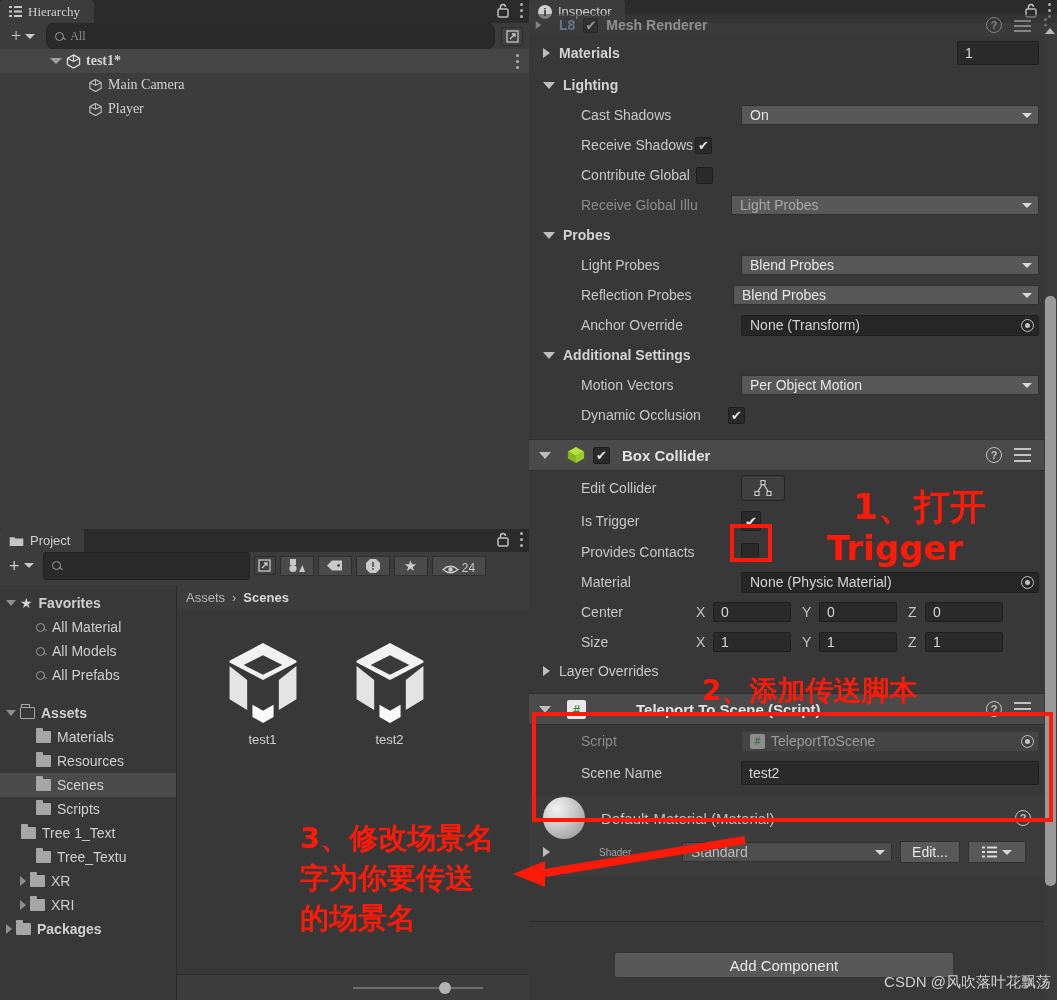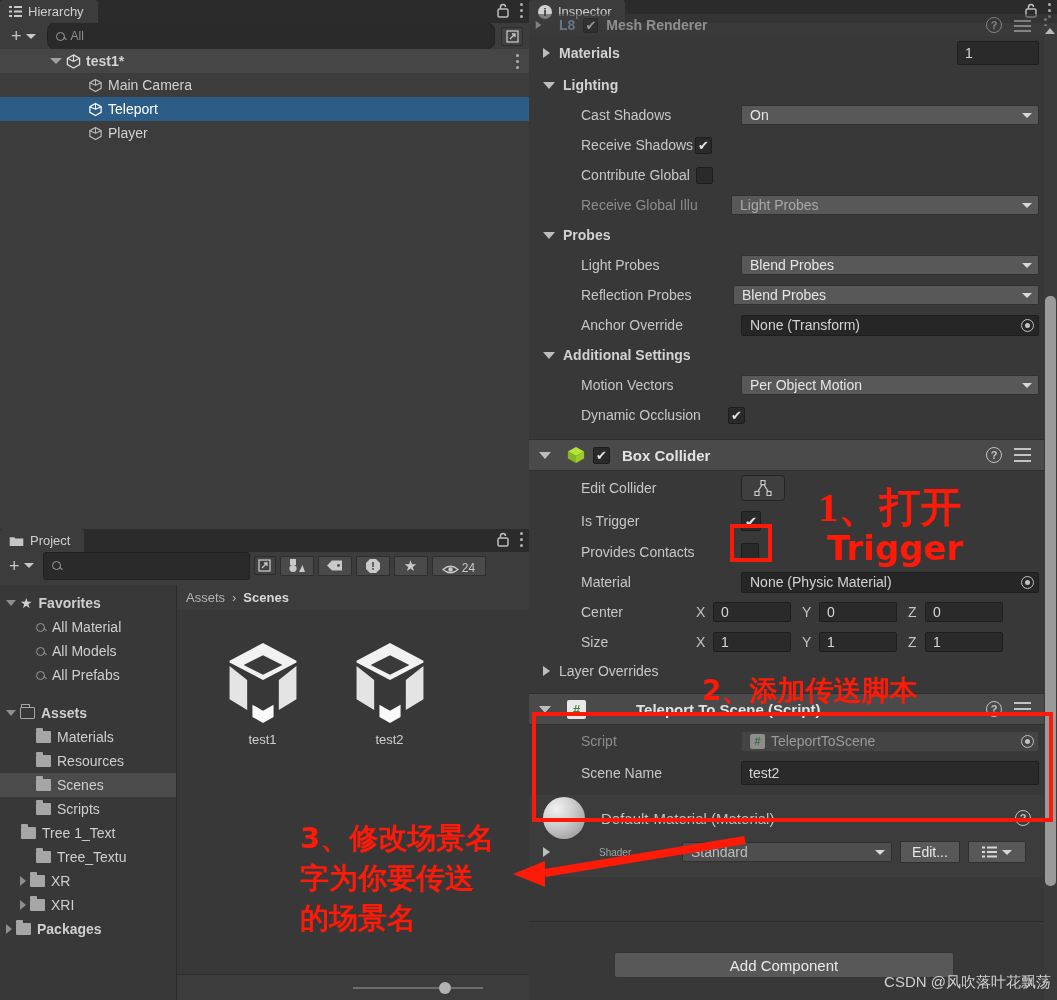--- a/index.html
+++ b/index.html
@@ -25,21 +25,21 @@
     padding:0 14px 0 9px; gap:6px; font-size:13px; color:#cfcfcf;
     border-top-left-radius:3px; border-top-right-radius:3px;
   }
   .tabbar .tabright {
     position:absolute; right:6px; top:3px; display:flex; align-items:center; gap:9px;
   }
   .dots { width:4px; height:15px; display:flex; flex-direction:column; justify-content:space-between; align-items:center;}
   .dots i { width:3px; height:3px; border-radius:50%; background:#b0b0b0; display:block;}
 
   
-  #hierarchy { left:0; top:0; width:529px; height:529px; background:#3c3c3c; }
+  #hierarchy { left:0; top:0; width:529px; height:529px; background:#3c3c3c;font-family:Liberation Serif, serif; }
   .h-toolbar { height:26px; background:#3c3c3c; display:flex; align-items:center; padding:0 6px; gap:6px; }
   .plusbtn { display:flex; align-items:center; gap:4px; padding:0 5px; height:19px; }
   .plusglyph { color:#c8c8c8; font-size:18px; line-height:14px; }
   .caretdown { width:0;height:0;border-left:5px solid transparent;border-right:5px solid transparent;border-top:5px solid #c8c8c8; }
   .searchfield {
     flex:1; height:18px; background:#2a2a2a; border:1px solid #212121; border-radius:9px;
     display:flex; align-items:center; padding:13px 8px; gap:6px; color:#8f8f8f; font-size:12px;
   }
   .magnifier { width:9px;height:9px;border:1.4px solid #9a9a9a;border-radius:50%; position:relative; flex:none;}
   .magnifier:after{content:"";position:absolute;width:4px;height:1.4px;background:#9a9a9a;transform:rotate(45deg);right:-3px;bottom:0px;}
@@ -194,27 +194,20 @@
             <i></i>
           </span>
       </div>
       <div class="h-row" style="padding-left:88px">
         <svg class="cubeicon" viewBox="0 0 16 16">
           <path d="M8 1.5 L14 5 V11 L8 14.5 L2 11 V5 Z" fill="none" stroke="#b9b9b9" stroke-width="1.3"></path>
           <path d="M8 1.5 L8 7.8 M8 7.8 L2 5 M8 7.8 L14 5" fill="none" stroke="#b9b9b9" stroke-width="1.1"></path>
         </svg>
         <span>Main Camera</span>
       </div>
-      <div class="h-row sel" style="padding-left:88px">
-        <svg class="cubeicon" viewBox="0 0 16 16">
-          <path d="M8 1.5 L14 5 V11 L8 14.5 L2 11 V5 Z" fill="none" stroke="#ffffff" stroke-width="1.3"></path>
-          <path d="M8 1.5 L8 7.8 M8 7.8 L2 5 M8 7.8 L14 5" fill="none" stroke="#ffffff" stroke-width="1.1"></path>
-        </svg>
-        <span>Teleport</span>
-      </div>
       <div class="h-row" style="padding-left:88px">
         <svg class="cubeicon" viewBox="0 0 16 16">
           <path d="M8 1.5 L14 5 V11 L8 14.5 L2 11 V5 Z" fill="none" stroke="#b9b9b9" stroke-width="1.3"></path>
           <path d="M8 1.5 L8 7.8 M8 7.8 L2 5 M8 7.8 L14 5" fill="none" stroke="#b9b9b9" stroke-width="1.1"></path>
         </svg>
         <span>Player</span>
       </div>
     </div>
   </div>
 
@@ -692,21 +685,21 @@
     <div class="addcomp">
       <span>Add Component</span>
     </div>
 
     <div class="vscroll-track"></div>
     <div class="vscroll"></div>
     <div class="uparrow"></div>
   </div>
 
   <div class="redbox" style="left:730px; top:524px; width:42px; height:38px;"></div>
-  <div class="anno" style="left:818px; top:487px; font-size:41px; line-height:40px;font-family:Liberation Serif, serif;">1、打开</div>
+  <div class="anno" style="left:853px; top:487px; font-size:36px; line-height:40px;">1、打开</div>
   <div class="anno" style="left:827px; top:528px; font-size:34px; line-height:40px;">Trigger</div>
 
   <div class="anno" style="left:702px; top:675px; font-size:28px; line-height:32px;">2、添加传送脚本</div>
 
   <div class="redbox" style="left:532px; top:712px; width:521px; height:110px;"></div>
 
   <div class="anno" style="left:300px; top:818px; font-size:29px; line-height:40px;">3、修改场景名</div>
   <div class="anno" style="left:300px; top:858px; font-size:29px; line-height:40px;">字为你要传送</div>
   <div class="anno" style="left:300px; top:898px; font-size:29px; line-height:40px;">的场景名</div>
 

